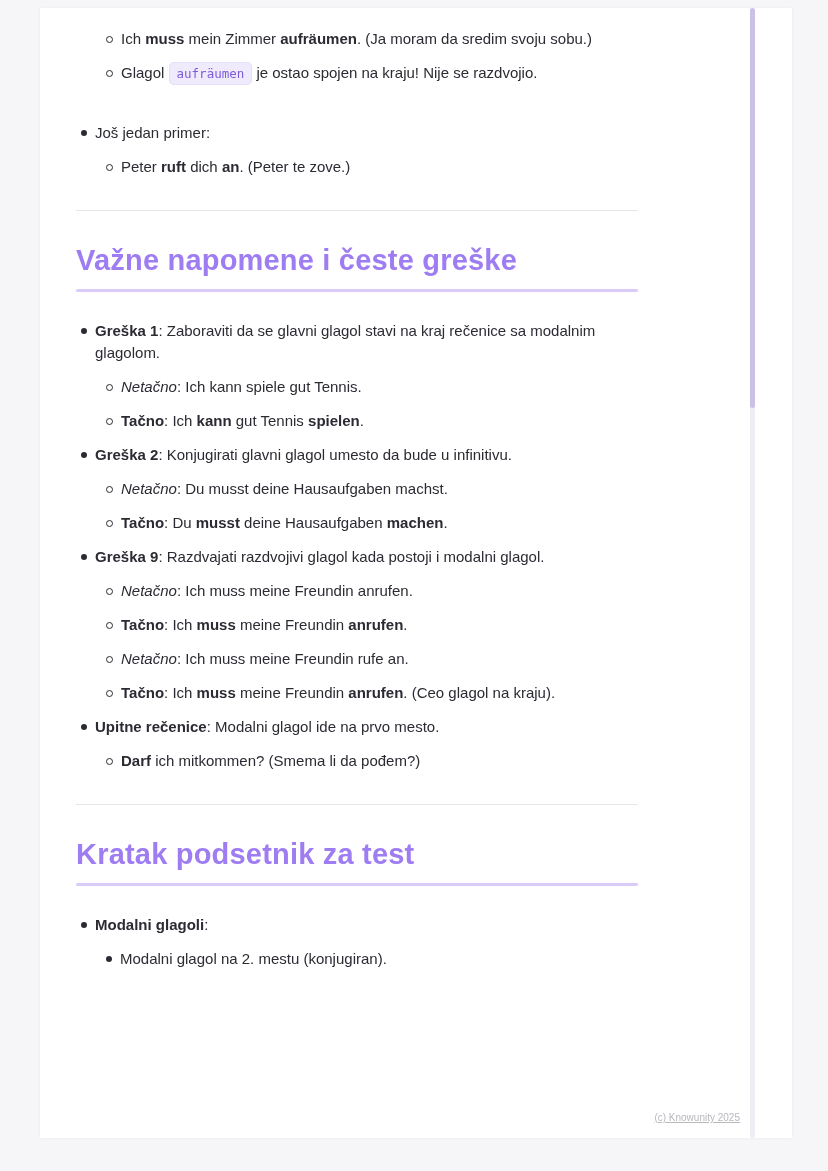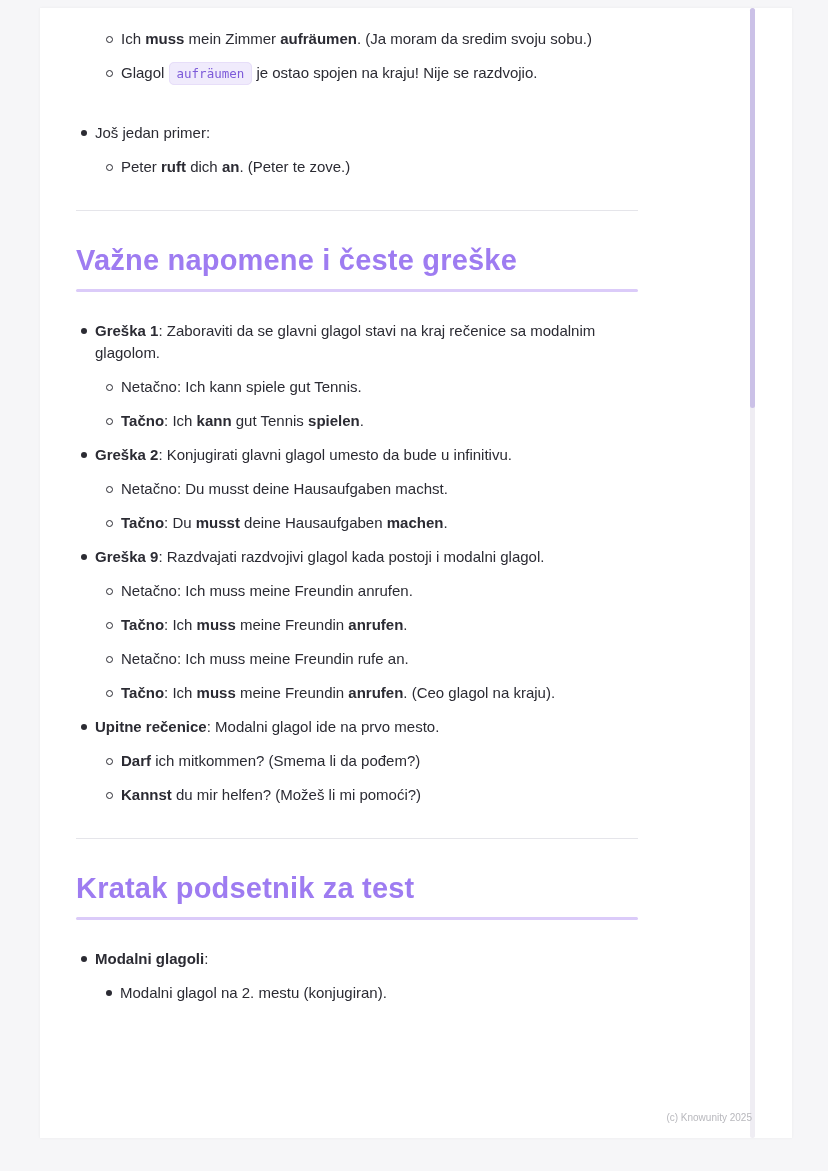--- a/index.html
+++ b/index.html
@@ -30,37 +30,37 @@
   .block-list{margin:0;}
   .block-list + .block-list{margin-top:38px;}
   .item{display:flex;align-items:flex-start;margin-bottom:12px;}
   .item .marker{flex:0 0 auto;margin-top:8px;margin-right:8px;}
   .marker.disc{width:6px;height:6px;border-radius:50%;background:var(--body-text);}
   .marker.circle{width:7px;height:7px;border-radius:50%;border:1.3px solid var(--body-text);background:transparent;}
   .item.l1{padding-left:5px;}
   .item.l2{padding-left:30px;}
   .item-text{flex:1 1 auto;}
   .bold{font-weight:bold;}
-  .italic{}
+  .italic{font-style:italic;}
   .code-chip{
     font-family:"DejaVu Sans Mono", monospace;
     font-size:12.5px;line-height:1;
     background:var(--code-bg);color:var(--code-text);
     padding:3px 7px;border-radius:5px;border:1px solid #e7def9;
     white-space:nowrap;
   }
   .divider{height:1px;background:#e5e5ea;margin:32px 0;border:0;}
   .section-heading{
     font-size:29px;line-height:34px;font-weight:bold;
     color:var(--accent);margin:16px 0 12px 0;letter-spacing:0.2px;
   }
   .heading-underline{height:3px;background:var(--accent-light);border-radius:2px;margin:0 0 28px 0;}
   .watermark{
-    position:absolute;right:40px;top:1104px;
-    font-size:10px;color:#b8b8bd;z-index:3;
+    position:absolute;right:52px;top:1104px;
+    font-size:10px;color:#b8b8bd;z-index:3;text-decoration:underline;
   }
   .scroll-track{
     position:absolute;left:750px;top:8px;width:5px;height:1130px;
     background:#efedf3;border-radius:3px;z-index:2;
   }
   .scroll-thumb{
     position:absolute;left:0;top:0;width:5px;height:400px;
     background:#cbc1e7;border-radius:3px;
   }
 </style>
@@ -139,24 +139,20 @@
             <span class="item-text"><span class="bold">Tačno</span><span>: Ich </span><span class="bold">muss</span><span> meine Freundin </span><span class="bold">anrufen</span><span>. (Ceo glagol na kraju).</span></span>
           </div>
           <div class="item l1">
             <span class="marker disc"></span>
             <span class="item-text"><span class="bold">Upitne rečenice</span><span>: Modalni glagol ide na prvo mesto.</span></span>
           </div>
           <div class="item l2">
             <span class="marker circle"></span>
             <span class="item-text"><span class="bold">Darf</span><span> ich mitkommen? (Smema li da pođem?)</span></span>
           </div>
-          <div class="item l2">
-            <span class="marker circle"></span>
-            <span class="item-text"><span class="bold">Kannst</span><span> du mir helfen? (Možeš li mi pomoći?)</span></span>
-          </div>
         </div>
         <div class="divider"></div>
         <h2 class="section-heading">Kratak podsetnik za test</h2>
         <div class="heading-underline"></div>
         <div class="block-list">
           <div class="item l1">
             <span class="marker disc"></span>
             <span class="item-text"><span class="bold">Modalni glagoli</span><span>:</span></span>
           </div>
           <div class="item l2">

